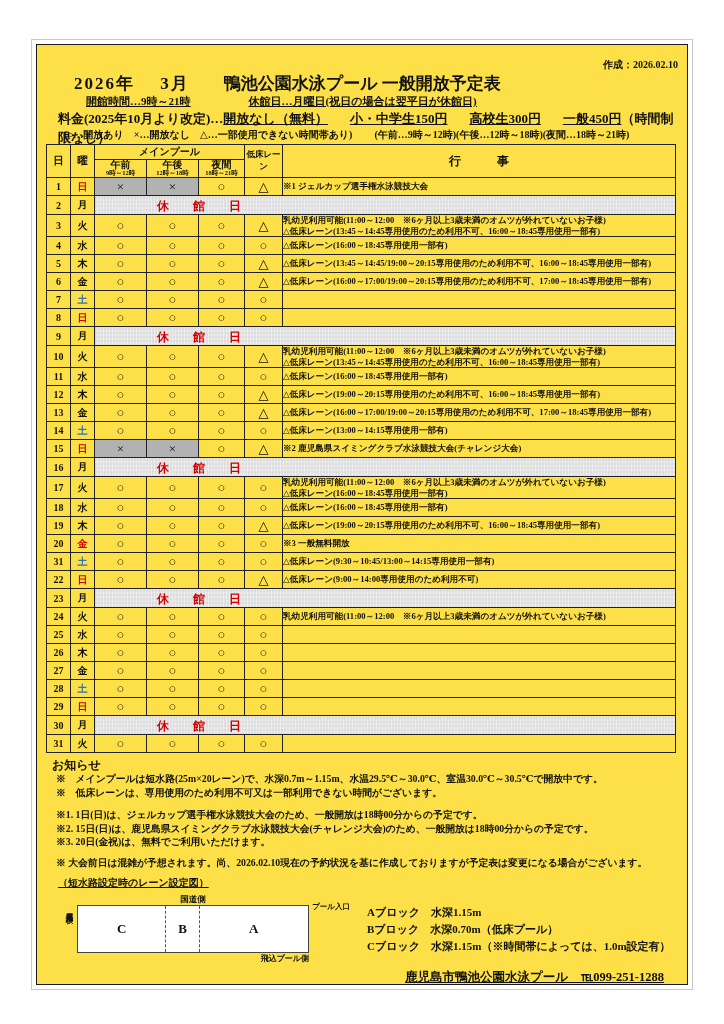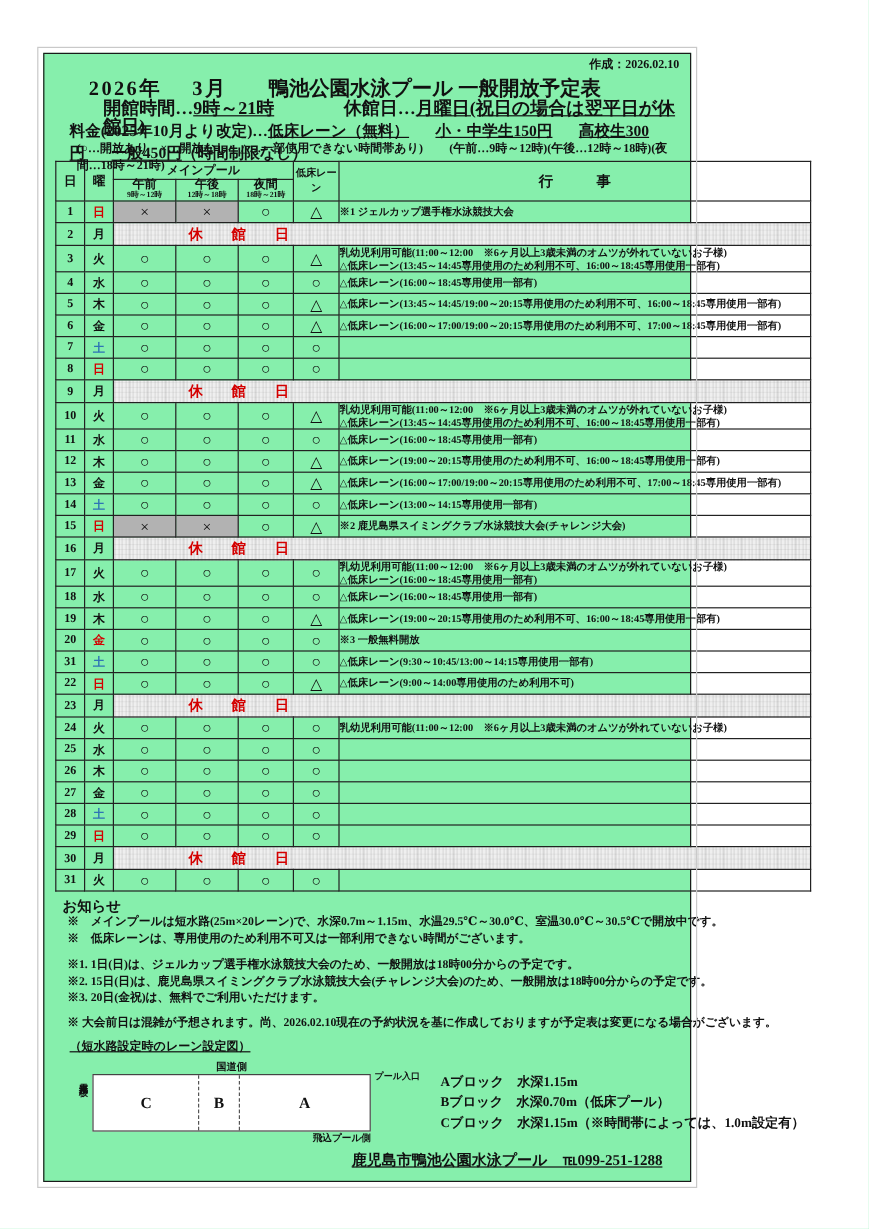--- a/index.html
+++ b/index.html
@@ -3,30 +3,30 @@
 <meta charset="utf-8">
 <style>
   html,body{margin:0;padding:0;}
   body{
     width:724px;height:1024px;background:#ffffff;position:relative;
     font-family:"Liberation Serif","DejaVu Serif",serif;
     color:#111;font-weight:bold;
     -webkit-font-smoothing:antialiased;
   }
   .sheet{
-    position:absolute;left:36px;top:44px;width:540px;height:941px;
+    position:absolute;left:36px;top:44px;width:652px;height:941px;
     border:1.5px solid #1a1a1a;box-sizing:border-box;
     outline:1px solid #c9c9c9;outline-offset:4px;
-    padding:3px 9px 0 9px;background:#86efac;
+    padding:13px 9px 0 9px;background:#fde047;
   }
   .created{ text-align:right;font-size:10px;font-weight:bold;height:13px;line-height:13px;}
   .title-row{display:flex;align-items:baseline;gap:34px;padding-left:28px;margin-top:1px;height:22px;}
   .title-month{font-size:17px;letter-spacing:2px;}
   .title-main{font-size:17px;}
-  .info-row{padding-left:40px;font-size:15px;height:15px;line-height:15px;}
+  .info-row{padding-left:40px;font-size:11px;height:15px;line-height:15px;text-decoration:underline;}
   .info-row .gap{display:inline-block;width:58px;}
   .u{text-decoration:underline;}
   .fee-row{padding-left:12px;font-size:13px;height:19px;line-height:19px;}
   .fee-row .seg{margin-right:22px;}
   .legend-row{padding-left:18px;font-size:10px;height:14px;line-height:14px;}
   .legend-row .lg2{margin-left:22px;}
 
   table.sched{border-collapse:collapse;table-layout:fixed;width:630px;margin-top:2px;}
   table.sched th,table.sched td{border:1px solid #222;box-sizing:border-box;padding:0;}
   col.c-day{width:24px;} col.c-dow{width:24px;}
@@ -89,21 +89,21 @@
   <div class="title-row">
     <span class="title-month">2026年　 3月</span>
     <span class="title-main">鴨池公園水泳プール 一般開放予定表</span>
   </div>
 
   <div class="info-row">
     <span>開館時間…</span><span class="u">9時～21時</span><span class="gap"></span><span>休館日…</span><span class="u">月曜日(祝日の場合は翌平日が休館日)</span>
   </div>
 
   <div class="fee-row">
-    <span>料金(2025年10月より改定)…</span><span class="u seg">低床レーン（無料）</span><span class="u seg">小・中学生150円</span><span class="u seg">高校生300円</span><span class="u">一般450円</span><span>（時間制限なし）</span>
+    <span>料金(2025年10月より改定)…</span><span class="u seg">開放なし（無料）</span><span class="u seg">小・中学生150円</span><span class="u seg">高校生300円</span><span class="u">一般450円</span><span>（時間制限なし）</span>
   </div>
 
   <div class="legend-row">
     <span>(○…開放あり　×…開放なし　△…一部使用できない時間帯あり)</span><span class="lg2">(午前…9時～12時)(午後…12時～18時)(夜間…18時～21時)</span>
   </div>
 
   <table class="sched">
     <colgroup>
       <col class="c-day">
         <col class="c-dow">

